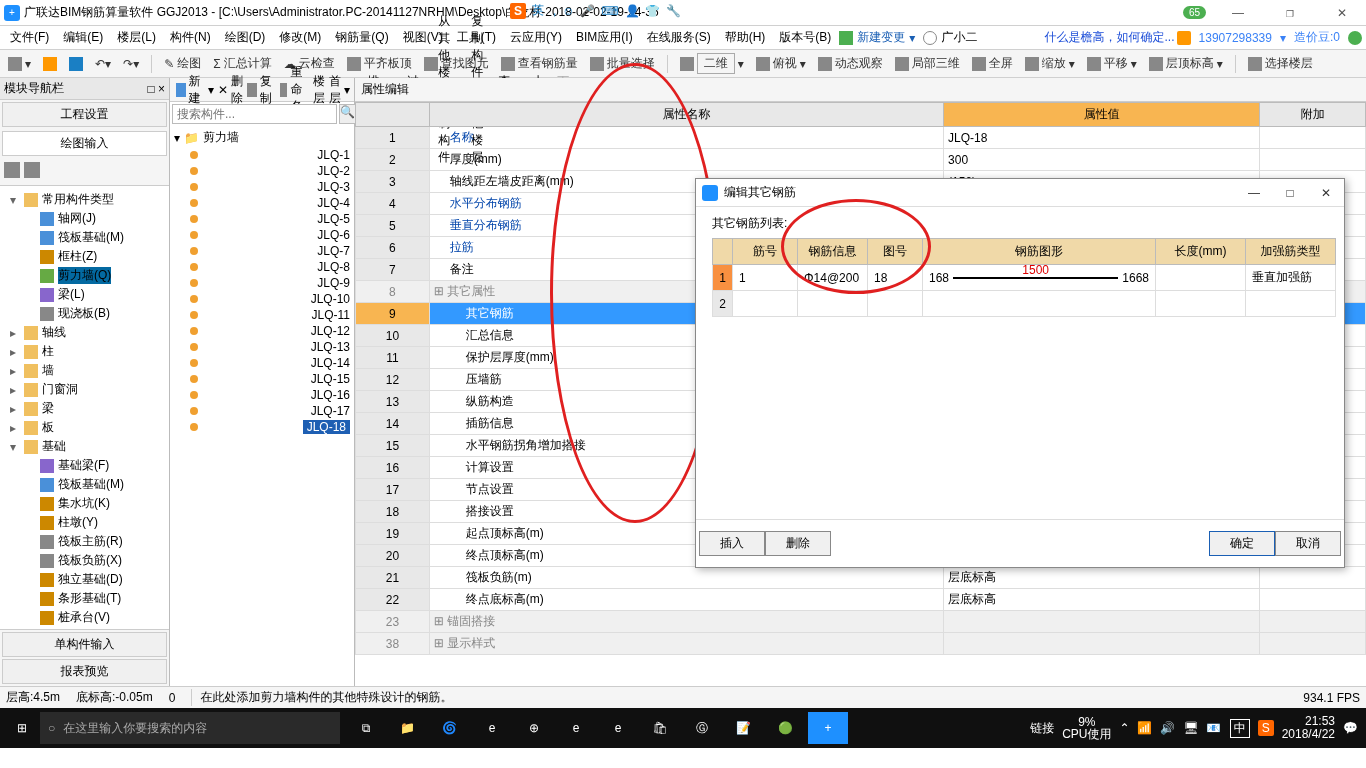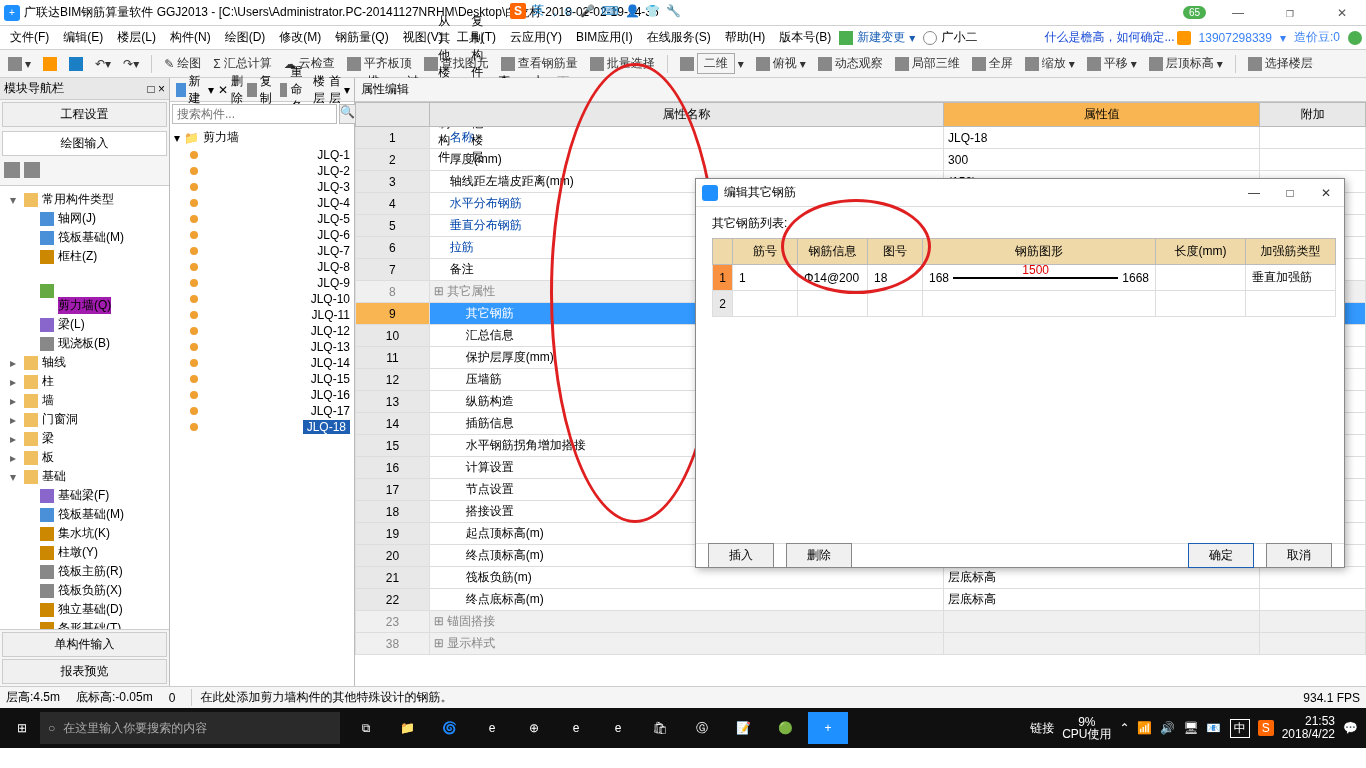--- a/index.html
+++ b/index.html
@@ -34,21 +34,21 @@
 .nav-btn { border: 1px solid #ccc; background: #f0f0f0; text-align: center; padding: 3px; margin: 2px; }
 .nav-btn.light { background: #fff; }
 .nav-icons { padding: 4px; border-bottom: 1px solid #ccc; }
 .nav-icons span { display: inline-block; width: 16px; height: 16px; background: #888; margin-right: 4px; }
 .tree { flex: 1; background: #fff; overflow: auto; padding: 4px; }
 .tree-item { padding: 1px 2px; display: flex; align-items: center; gap: 4px; white-space: nowrap; }
 .tree-item .arrow { width: 10px; color: #666; }
 .tree-item .ticon { width: 14px; height: 14px; display: inline-block; }
 .tree-item.l1 { padding-left: 6px; }
 .tree-item.l2 { padding-left: 22px; }
-.tree-item .hl { background: #a21caf; margin-top: 30px; }
+.tree-item .hl { background: #0369a1; }
 .ticon.folder { background: #f0c060; }
 .ticon.grid { background: #4a90d9; }
 .ticon.col { background: #cc8800; }
 .ticon.wall { background: #66aa44; }
 .ticon.beam { background: #8866cc; }
 .ticon.slab { background: #888; }
 .nav-bottom { border-top: 1px solid #ccc; }
 .list-panel { width: 185px; border-right: 1px solid #bbb; display: flex; flex-direction: column; }
 .search-row { display: flex; padding: 2px; gap: 2px; }
 .search-input { flex: 1; border: 1px solid #bbb; padding: 2px 4px; }
@@ -88,21 +88,21 @@
 .dialog-body { flex: 1; padding: 8px; margin-left: 8px; }
 .dialog-body .lbl { margin-bottom: 6px; }
 .rebar-table { border-collapse: collapse; width: 100%; }
 .rebar-table th { background: #f0d9a8; border: 1px solid #bbb; padding: 4px; font-weight: normal; }
 .rebar-table td { border: 1px solid #ddd; padding: 3px 6px; height: 26px; }
 .rebar-table td.rownum { background: #e8e8e8; text-align: center; width: 20px; }
 .rebar-table tr.cur td.rownum { background: #f89040; }
 .rebar-shape { display: flex; align-items: center; gap: 4px; justify-content: center; }
 .rebar-shape .line { flex: 1; border-bottom: 2px solid #000; position: relative; }
 .rebar-shape .len { color: #d00; position: absolute; left: 50%; top: -14px; transform: translateX(-50%); }
-.dialog-footer { height: 24px; border-top: 1px solid #ddd; display: flex; align-items: center; padding: 0 12px; gap: 12px; }
+.dialog-footer { height: 48px; border-top: 1px solid #ddd; display: flex; align-items: center; padding: 0 3px; gap: 0; }
 .dialog-footer .btn { border: 1px solid #888; background: #f0f0f0; padding: 3px 20px; }
 .dialog-footer .btn.primary { border: 1px solid #1a5fb4; }
 .dialog-footer .spacer { flex: 1; }
 .statusbar { height: 22px; background: #f5f5f5; border-top: 1px solid #ccc; display: flex; align-items: center; padding: 0 6px; gap: 16px; }
 .statusbar .right { margin-left: auto; }
 .taskbar { height: 40px; background: #101010; display: flex; align-items: center; color: #fff; padding: 0 4px; }
 .taskbar .start { width: 36px; height: 32px; display: flex; align-items: center; justify-content: center; }
 .taskbar .search { flex: 0 0 300px; background: #2a2a2a; height: 32px; display: flex; align-items: center; padding: 0 8px; gap: 8px; color: #aaa; }
 .taskbar .tb-icons { display: flex; gap: 2px; margin-left: 6px; }
 .taskbar .tb-icons .ticon2 { width: 40px; height: 32px; display: flex; align-items: center; justify-content: center; }

